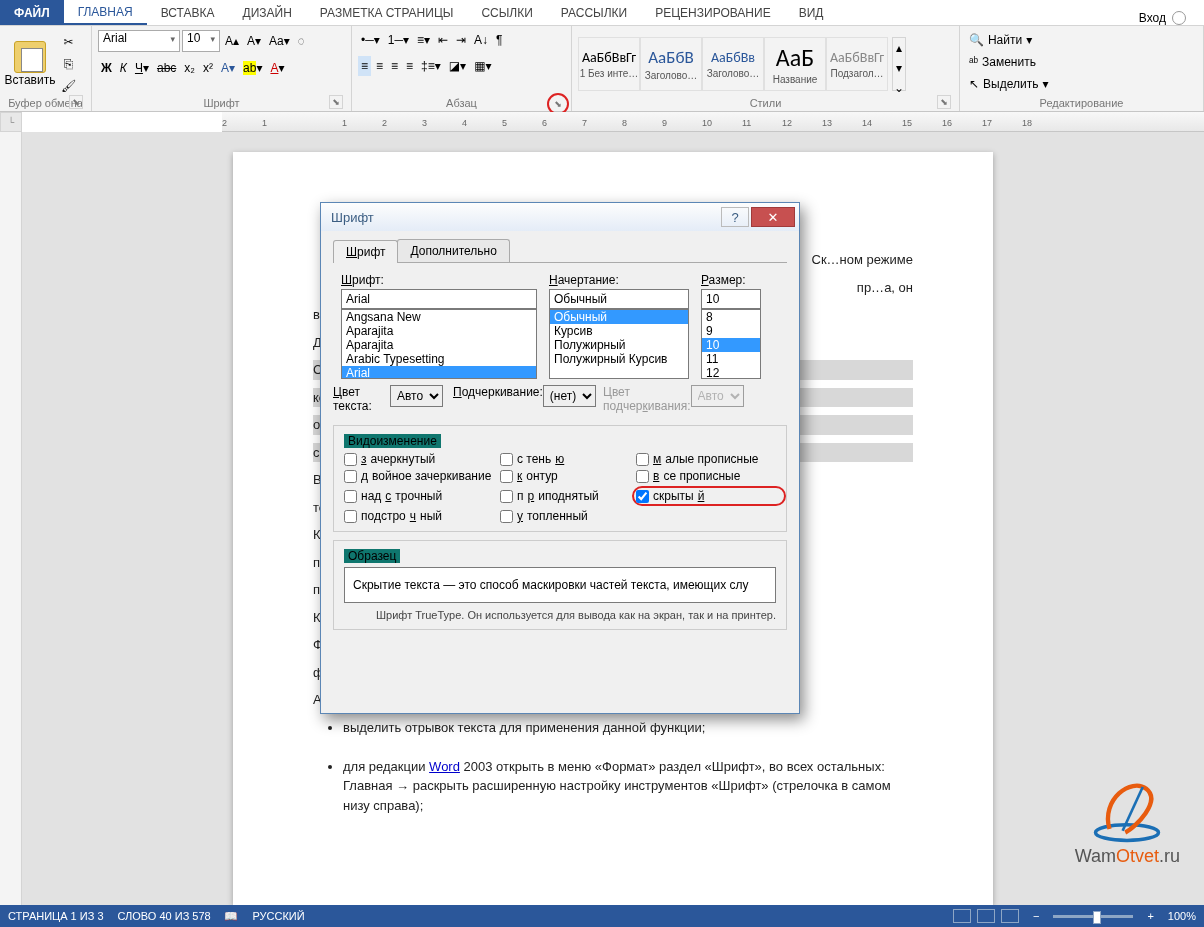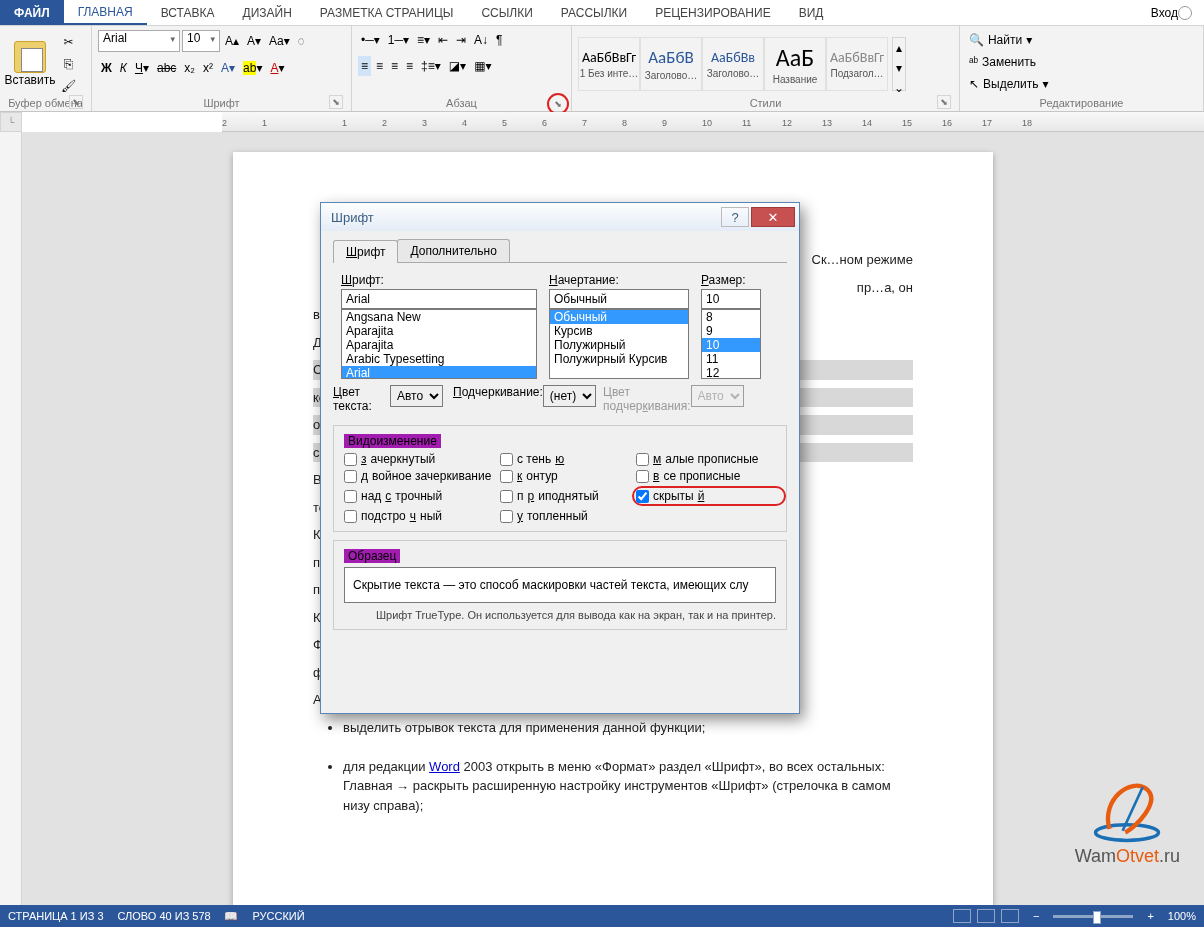--- a/index.html
+++ b/index.html
@@ -3,21 +3,21 @@
 <meta charset="utf-8">
 <style>
 * { margin:0; padding:0; box-sizing:border-box; font-family:'Segoe UI',Arial,sans-serif; }
 body { background:#fff; width:1204px; height:927px; overflow:hidden; position:relative; font-size:12px; }
 
 
 .menubar { background:#fff; height:26px; display:flex; align-items:stretch; border-bottom:1px solid #d4d4d4; }
 .menubar .item { padding:0 14px; display:flex; align-items:center; color:#444; font-size:12px; cursor:pointer; }
 .menubar .item.file { background:#2b579a; color:#fff; font-weight:bold; }
 .menubar .item.active { border-bottom:2px solid #2b579a; color:#2b579a; }
-.login-area { margin-left:auto; display:flex; align-items:center; padding-right:12px; }
+.login-area { margin-left:auto; display:flex; align-items:flex-end; padding-right:18px; gap:6px; }
 .login-area .avatar { width:14px; height:14px; border:1px solid #999; border-radius:50%; }
 
 
 .ribbon { height:86px; background:#f3f3f3; border-bottom:1px solid #c6c6c6; display:flex; }
 .group { border-right:1px solid #d4d4d4; padding:4px 6px 0; display:flex; flex-direction:column; height:100%; }
 .group-body { flex:1; display:flex; align-items:center; gap:4px; }
 .group-label { font-size:11px; color:#777; text-align:center; padding-bottom:2px; display:flex; justify-content:center; align-items:center; gap:4px; position:relative; }
 
 .dlg-launcher { width:14px; height:14px; border:1px solid #d4d4d4; font-size:9px; display:flex; align-items:center; justify-content:center; cursor:pointer; position:absolute; right:2px; bottom:2px; }
 .dlg-launcher.circled { border:2px solid #d22; border-radius:50%; width:22px; height:22px; right:-4px; bottom:-4px; }
@@ -83,21 +83,21 @@
 .dlg-colsize { width:60px; }
 
 .color-row { display:flex; gap:10px; margin:6px 0 10px; }
 .cbox { display:flex; flex-direction:row; }
 .cbox label { font-size:12px; margin-bottom:2px; }
 .cbox label .u { text-decoration:underline; }
 .cbox select { border:1px solid #7a7a7a; height:22px; font-size:12px; padding:0 2px; }
 .cbox.disabled label, .cbox.disabled select { color:#999; }
 
 .fieldset { border:1px solid #ccc; padding:8px 10px; margin-bottom:8px; }
-.fieldset-lbl { font-size:12px; margin-top:-16px; background:#a21caf; padding:0 4px; display:inline-block; }
+.fieldset-lbl { font-size:12px; margin-top:-16px; background:#0f766e; padding:0 4px; display:inline-block; }
 .chk-grid { display:grid; grid-template-columns:150px 130px 150px; gap:3px 6px; margin-top:4px; }
 .chk { display:flex; align-items:center; gap:4px; font-size:12px; }
 .chk input { width:13px; height:13px; }
 .chk .u { text-decoration:underline; }
 .chk.circled { border:2px solid #d22; border-radius:14px; padding:1px 10px 1px 2px; margin-left:-4px; }
 
 .sample-box { border:1px solid #7a7a7a; background:#fff; height:36px; display:flex; align-items:center; padding:0 8px; font-size:12px; overflow:hidden; white-space:nowrap; margin-top:4px; }
 .sample-note { text-align:right; font-size:11px; color:#444; margin-top:6px; }
 
 .dlg-footer { display:flex; gap:8px; margin-top:14px; }

